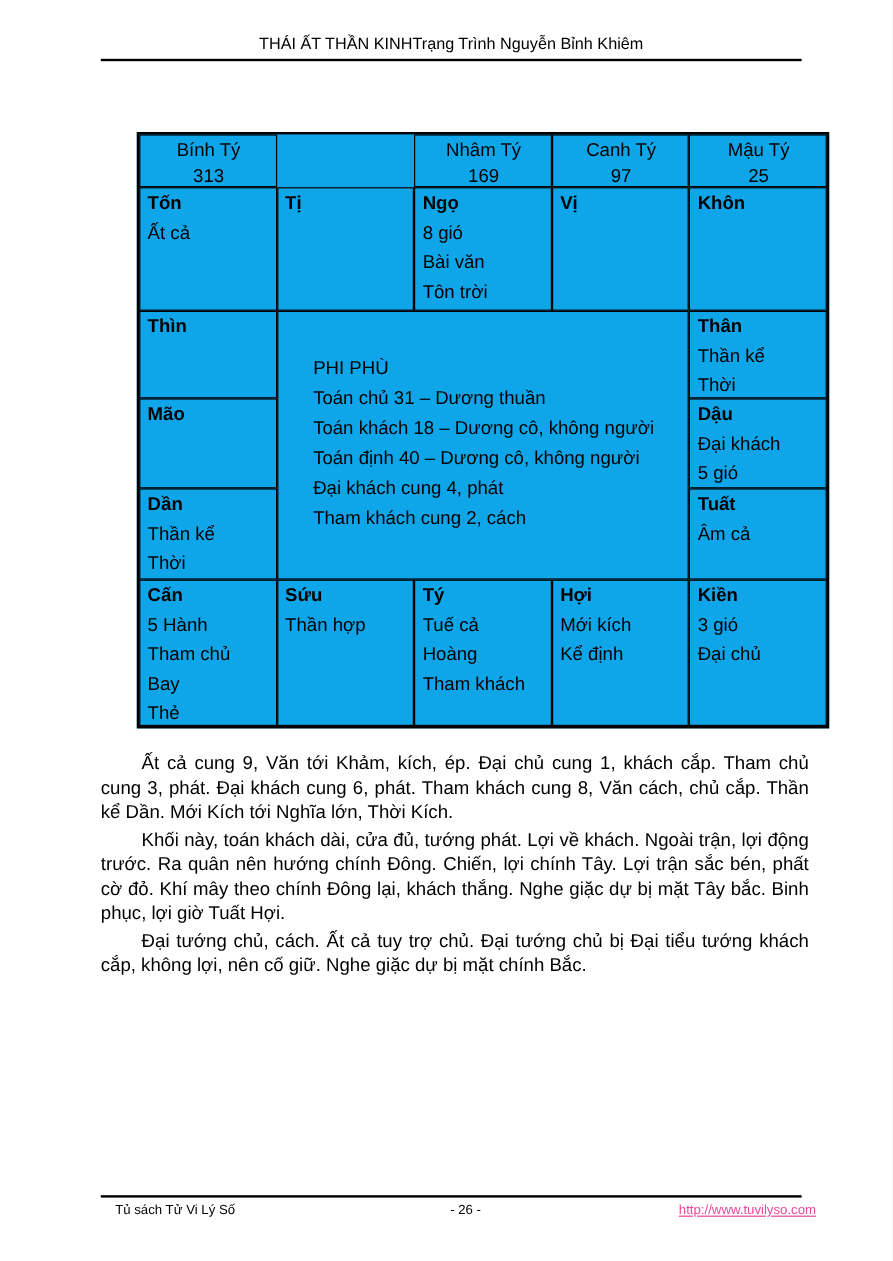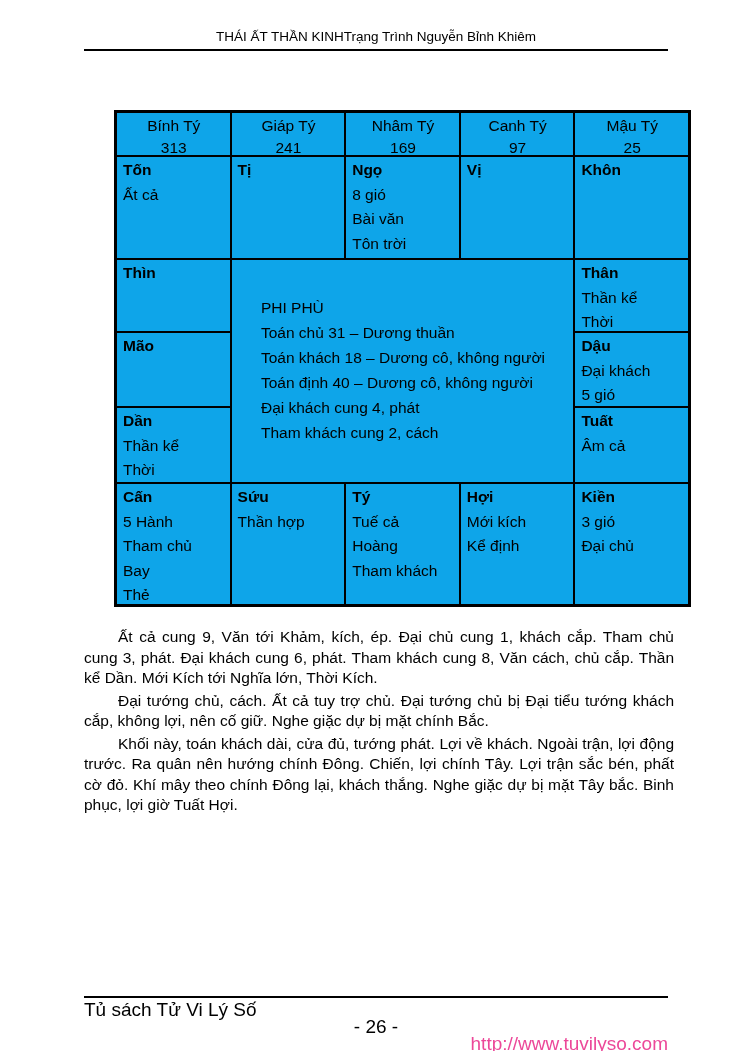--- a/index.html
+++ b/index.html
@@ -57,22 +57,22 @@
     text-align: justify;
   }
   .body-text p { margin: 0 0 2px 0; text-indent: 34px; }
 
   
   .footer-rule {
     position: absolute; left: 84px; top: 996px; width: 584px; height: 2px;
     background: #000;
   }
   .doc-footer {
-    position: absolute; left: 84px; top: 1001px; width: 584px;
-    display: flex; font-size: 19px; line-height: 17px; flex-direction: column;
+    position: absolute; left: 96px; top: 1001px; width: 584px;
+    display: flex; font-size: 11px; line-height: 17px;
   }
   .doc-footer > * { flex: 1; }
   .footer-center { text-align: center; }
   .footer-right { text-align: right; }
   .footer-link { text-decoration: underline; color: #ec4899; cursor: pointer; }
 </style>
 </head>
 <body>
 
 <div class="page">
@@ -81,24 +81,20 @@
     <span>THÁI ẤT THẦN KINH</span>
     <span>Trạng Trình Nguyễn Bỉnh Khiêm</span>
   </div>
   <div class="header-rule"></div>
 
   <div class="chart">
 
     <div class="cell year-cell" style="grid-area:1/1">
       <div>Bính Tý</div>
       <div>313</div>
-    </div>
-    <div class="cell year-cell" style="grid-area:1/2">
-      <div>Giáp Tý</div>
-      <div>241</div>
     </div>
     <div class="cell year-cell" style="grid-area:1/3">
       <div>Nhâm Tý</div>
       <div>169</div>
     </div>
     <div class="cell year-cell" style="grid-area:1/4">
       <div>Canh Tý</div>
       <div>97</div>
     </div>
     <div class="cell year-cell" style="grid-area:1/5">
@@ -188,22 +184,22 @@
     </div>
     <div class="cell" style="grid-area:6/5">
       <div class="cell-title">Kiền</div>
       <div class="cell-line">3 gió</div>
       <div class="cell-line">Đại chủ</div>
     </div>
   </div>
 
   <div class="body-text">
     <p>Ất cả cung 9, Văn tới Khảm, kích, ép. Đại chủ cung 1, khách cắp. Tham chủ cung 3, phát. Đại khách cung 6, phát. Tham khách cung 8, Văn cách, chủ cắp. Thần kể Dần. Mới Kích tới Nghĩa lớn, Thời Kích.</p>
+    <p>Khối này, toán khách dài, cửa đủ, tướng phát. Lợi về khách. Ngoài trận, lợi động trước. Ra quân nên hướng chính Đông. Chiến, lợi chính Tây. Lợi trận sắc bén, phất cờ đỏ. Khí mây theo chính Đông lại, khách thắng. Nghe giặc dự bị mặt Tây bắc. Binh phục, lợi giờ Tuất Hợi.</p>
     <p>Đại tướng chủ, cách. Ất cả tuy trợ chủ. Đại tướng chủ bị Đại tiểu tướng khách cắp, không lợi, nên cố giữ. Nghe giặc dự bị mặt chính Bắc.</p>
-    <p>Khối này, toán khách dài, cửa đủ, tướng phát. Lợi về khách. Ngoài trận, lợi động trước. Ra quân nên hướng chính Đông. Chiến, lợi chính Tây. Lợi trận sắc bén, phất cờ đỏ. Khí mây theo chính Đông lại, khách thắng. Nghe giặc dự bị mặt Tây bắc. Binh phục, lợi giờ Tuất Hợi.</p>
   </div>
 
   <div class="footer-rule"></div>
   <div class="doc-footer">
     <span>Tủ sách Tử Vi Lý Số</span>
     <span class="footer-center">- 26 -</span>
     <span class="footer-right">
       <a class="footer-link">http://www.tuvilyso.com</a>
     </span>
   </div>

